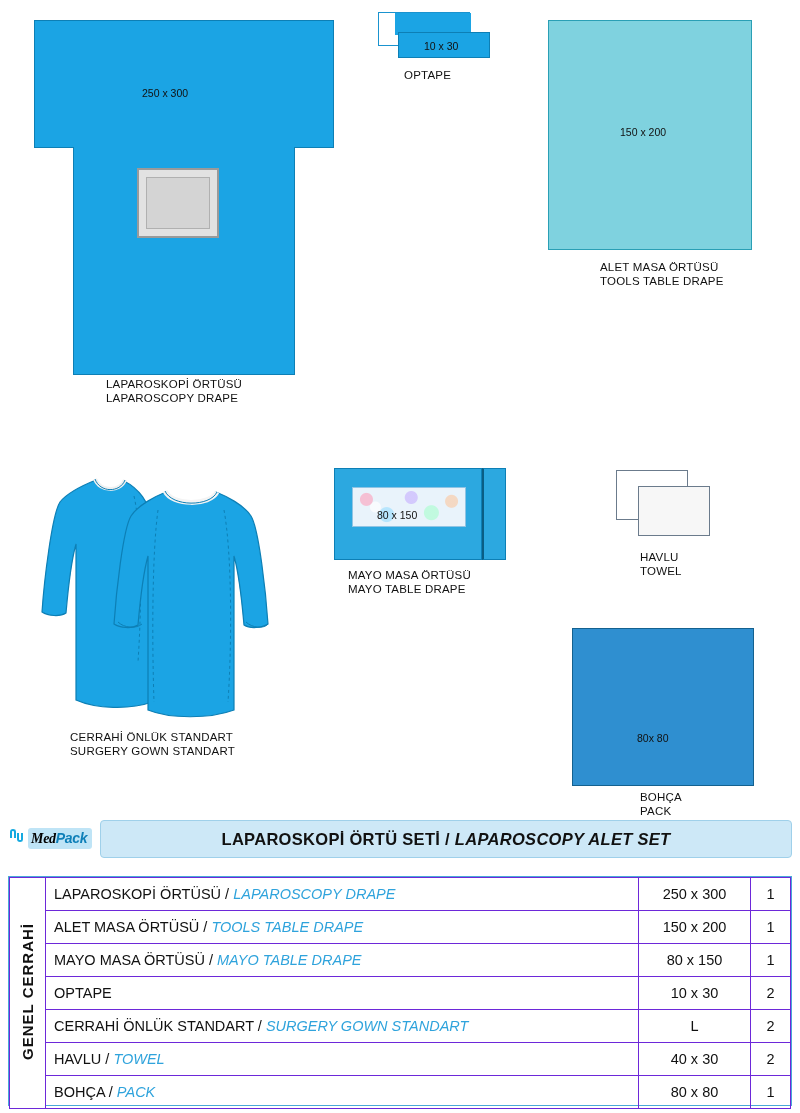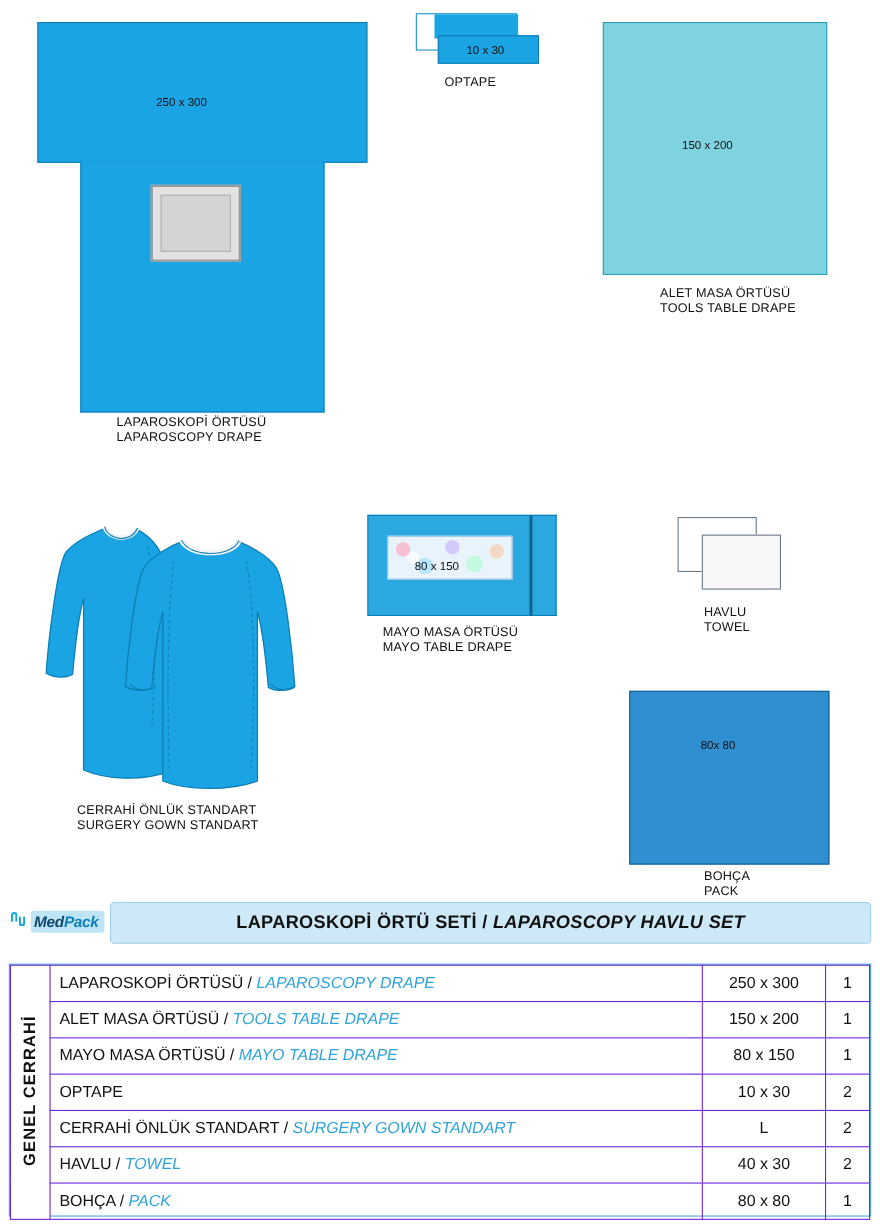--- a/index.html
+++ b/index.html
@@ -119,21 +119,21 @@
     position: absolute; left: 22px; top: 16px; width: 72px; height: 50px;
     background: #f7f7f7; border: 1px solid #6b7b8c;
   }
   #towel-cap { left: 640px; top: 550px; }
 
   
   #pack {
     left: 572px; top: 628px; width: 182px; height: 158px;
     background: #2F8FD0; border: 1px solid #14618f;
   }
-  #pack-dim { left: 637px; top: 672px; }
+  #pack-dim { left: 637px; top: 732px; }
   #pack-cap { left: 640px; top: 790px; }
 
   
   #titlebar {
     position: absolute; left: 100px; top: 820px; width: 692px; height: 38px;
     background: #CDE8F7; border: 1px solid #9fd0ea; border-radius: 4px;
     display: flex; align-items: center; justify-content: center;
   }
   #title-text {
     font-size: 16.5px; font-weight: bold; color: #111; letter-spacing: .3px;
@@ -154,21 +154,21 @@
   }
   #logo-mark .d2 {
     position: absolute; left: 9px; top: 5px; width: 6px; height: 9px;
     border: 2px solid #14A9E0; border-radius: 0 0 3px 3px; border-top: none;
   }
   #logo-word {
     background: #BFE4F6; border-radius: 3px; padding: 2px 5px 2px 3px;
     font-size: 14px; font-weight: bold; color: #0E7FB8; font-style: italic;
     letter-spacing: -.3px;
   }
-  #logo-word .med { color: #0c4a6e; }
+  #logo-word .med { color: #000000; font-family: Liberation Serif, serif; }
   #logo-word .pack { color: #0E7FB8; }
 
   
   #table-wrap {
     position: absolute; left: 8px; top: 876px; width: 784px; height: 230px;
     border: 1px solid #4aa8d8;
   }
   table.spec {
     width: 100%; height: 100%; border-collapse: collapse;
     table-layout: fixed;
@@ -292,21 +292,21 @@
       <div class="d1"></div>
         <div class="d2"></div>
     </div>
     <div id="logo-word">
       <span class="med">Med</span><span class="pack">Pack</span>
     </div>
   </div>
 
   <div id="titlebar">
     <div id="title-text">
-      <span>LAPAROSKOPİ ÖRTÜ SETİ</span><span> / </span><span class="en">LAPAROSCOPY HAVLU SET</span>
+      <span>LAPAROSKOPİ ÖRTÜ SETİ</span><span> / </span><span class="en">LAPAROSCOPY ALET SET</span>
     </div>
   </div>
 
   <div id="table-wrap">
     <table class="spec">
       <tbody>
         <tr>
           <td class="group" rowspan="7">
             <span class="vert">GENEL CERRAHİ</span>
           </td>

